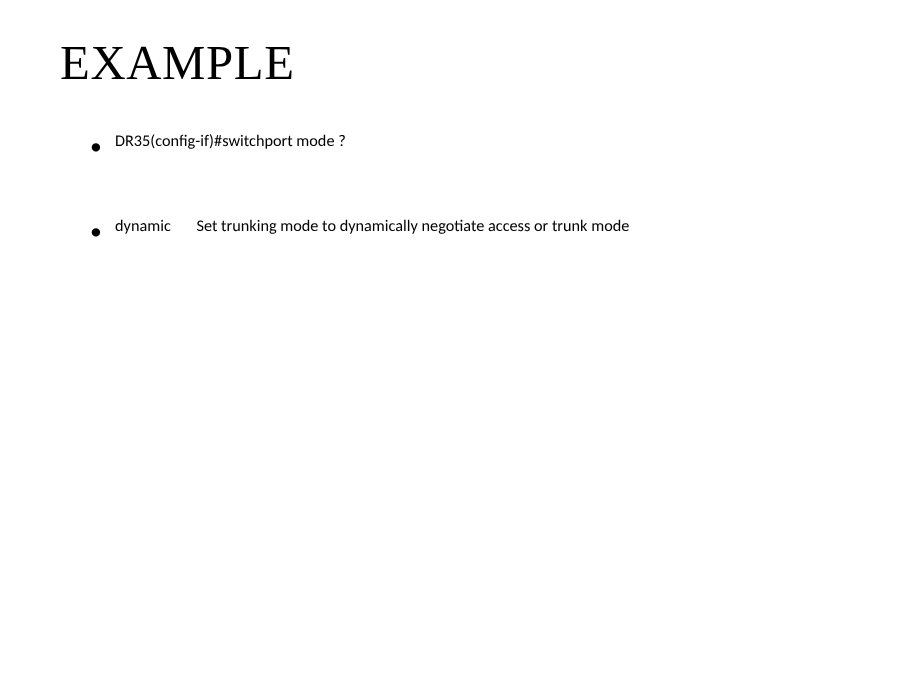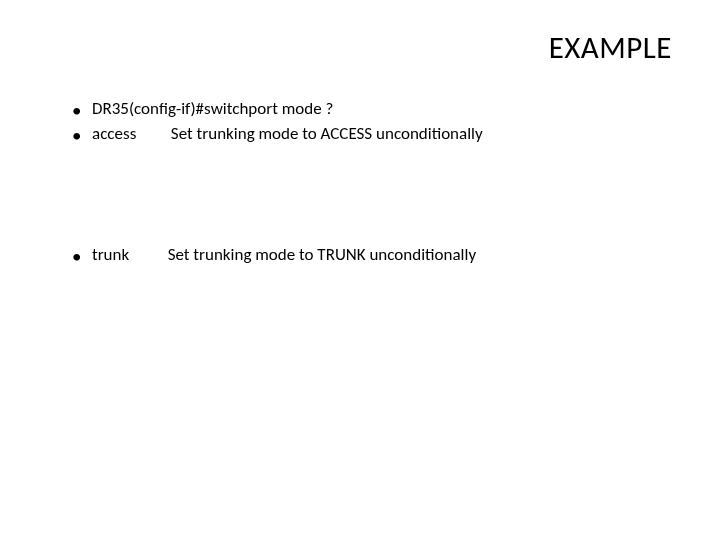--- a/index.html
+++ b/index.html
@@ -9,36 +9,37 @@
     }
     body {
       width: 720px;
       height: 540px;
       background: #ffffff;
       font-family: Calibri, Arial, sans-serif;
       color: #000000;
       padding: 28px 48px;
     }
     .title {
-      text-align: right;
-      font-size: 31px;
+      text-align: left;
+      font-size: 39px;
       font-weight: 400;
       margin-bottom: 32px;
       letter-spacing: 0.5px;
+      font-family: Liberation Serif, serif;
     }
     .content {
       padding-left: 24px;
     }
     ul {
       list-style: none;
     }
     li {
       position: relative;
       padding-left: 20px;
-      font-size: 17px;
+      font-size: 13px;
       line-height: 1.35;
       margin-bottom: 2px;
     }
     li::before {
       content: "•";
       position: absolute;
       left: 0;
       top: 0;
       font-size: 19px;
     }
@@ -47,22 +48,21 @@
     }
   </style>
 </head>
 <body>
 
 <h1 class="title">EXAMPLE</h1>
 
 <div class="content">
   <ul>
     <li>DR35(config-if)#switchport mode ?</li>
-    <li> access&nbsp;&nbsp;&nbsp;&nbsp;&nbsp;&nbsp;&nbsp;&nbsp;&nbsp;Set trunking mode to ACCESS unconditionally</li>
   </ul>
   <div class="gap"></div>
   <div class="gap"></div>
+  <ul>
+    <li> dynamic&nbsp;&nbsp;&nbsp;&nbsp;&nbsp;&nbsp;&nbsp;Set trunking mode to dynamically negotiate access or trunk mode</li>
+  </ul>
   <div class="gap"></div>
   <div class="gap"></div>
-  <ul>
-    <li> trunk&nbsp;&nbsp;&nbsp;&nbsp;&nbsp;&nbsp;&nbsp;&nbsp;&nbsp;&nbsp;Set trunking mode to TRUNK unconditionally</li>
-  </ul>
 </div>
 
 </body></html>

